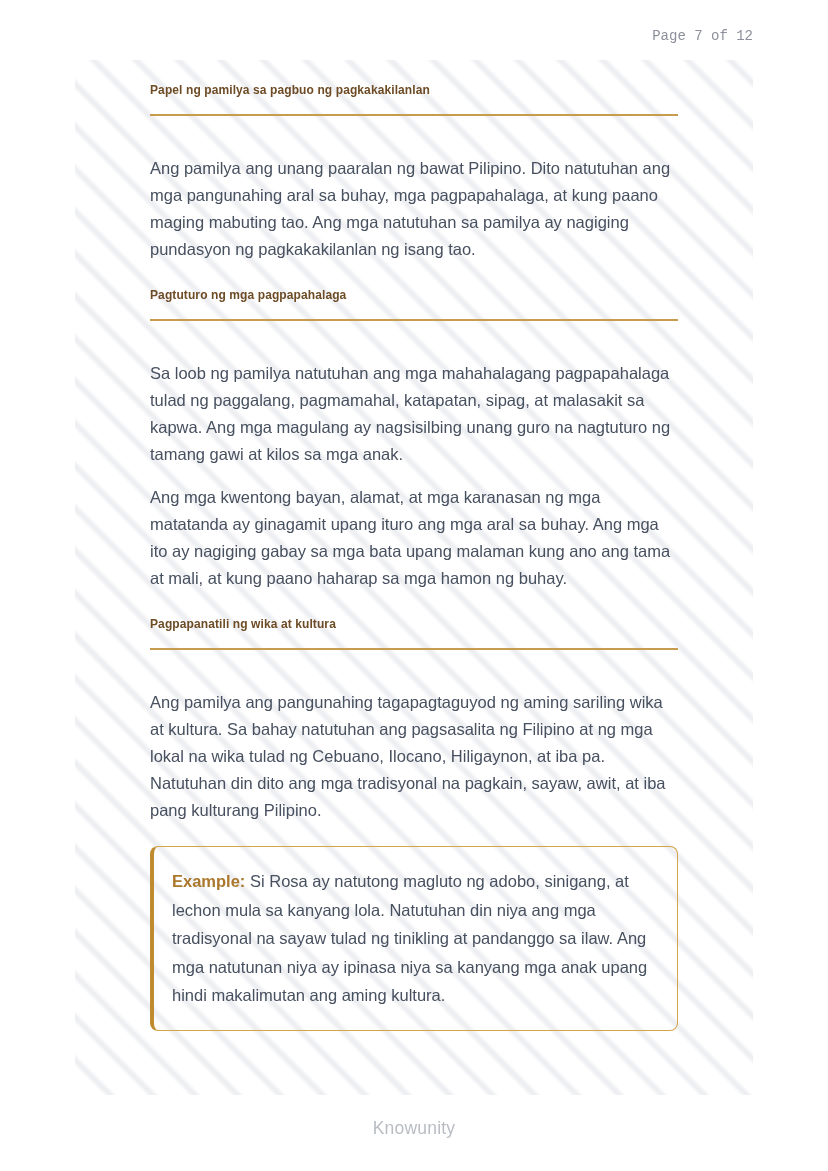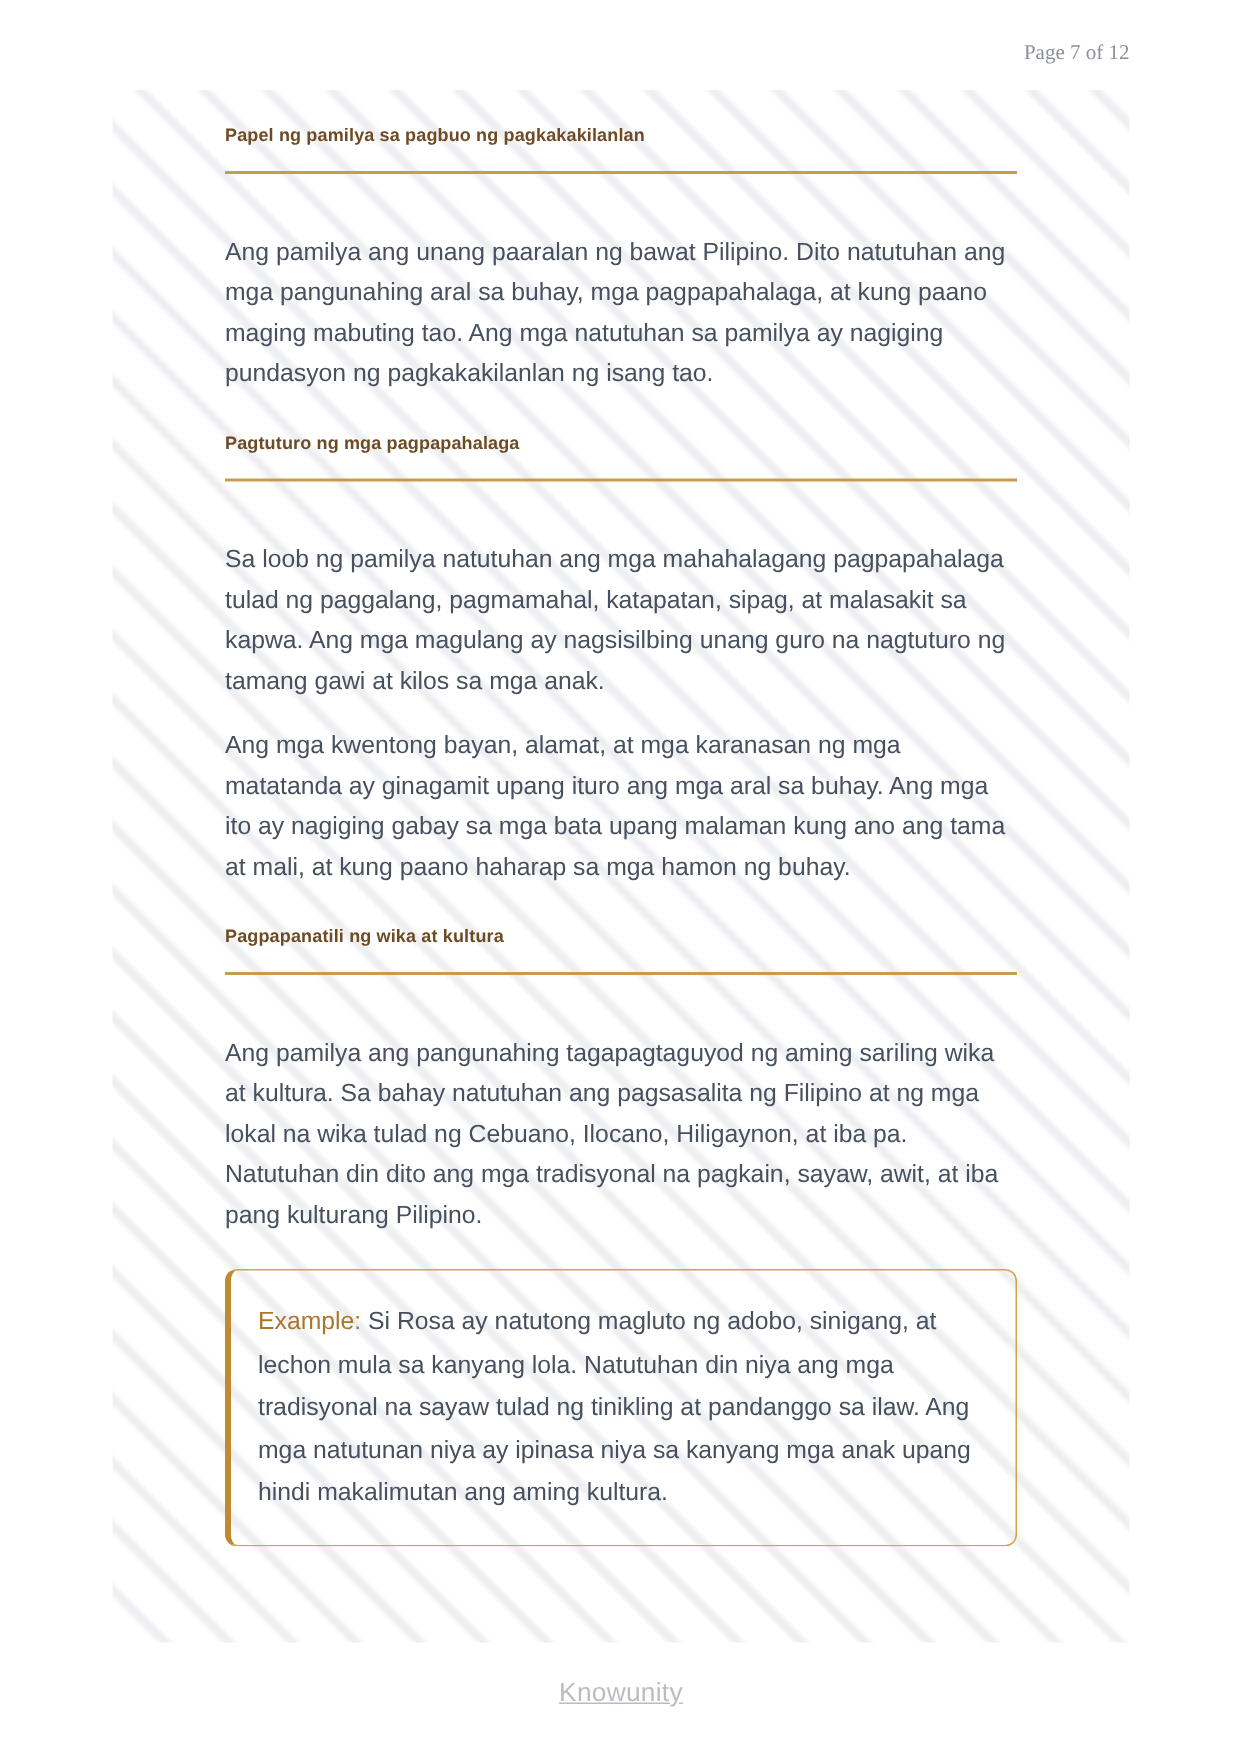--- a/index.html
+++ b/index.html
@@ -16,21 +16,21 @@
     position: relative;
     width: 828px;
     height: 1171px;
     background: #ffffff;
   }
 
   .page-indicator {
     position: absolute;
     top: 28px;
     right: 75px;
-    font-family: Liberation Serif, serif;
+    font-family: Liberation Mono, monospace;
     font-size: 14px;
     color: var(--page-number, #8b909a);
   }
 
   .sheet {
     position: absolute;
     left: 75px;
     top: 60px;
     width: 678px;
     height: 1035px;
@@ -73,34 +73,33 @@
     width: 528px;
     border: 1px solid var(--example-border, #d4a448);
     border-left: 4px solid var(--example-accent, #c08a2e);
     border-radius: 8px;
     padding: 20px 22px 20px 18px;
   }
 
   .example-box .body-para { margin-top: 0; line-height: 28.5px; }
 
   .example-label {
-    font-weight: 400;
+    font-weight: 700;
     color: var(--example-label, #aa772c);
   }
 
   .footer {
     position: absolute;
     top: 1118px;
     left: 0;
     width: 828px;
     text-align: center;
     font-size: 17.5px;
     color: var(--footer-text, #b9bdc3);
     letter-spacing: 0.2px;
-    text-decoration: underline;
   }
 </style>
 </head>
 <body>
 
 <div class="canvas">
 
   <div class="page-indicator">Page 7 of 12</div>
 
   <div class="sheet">

